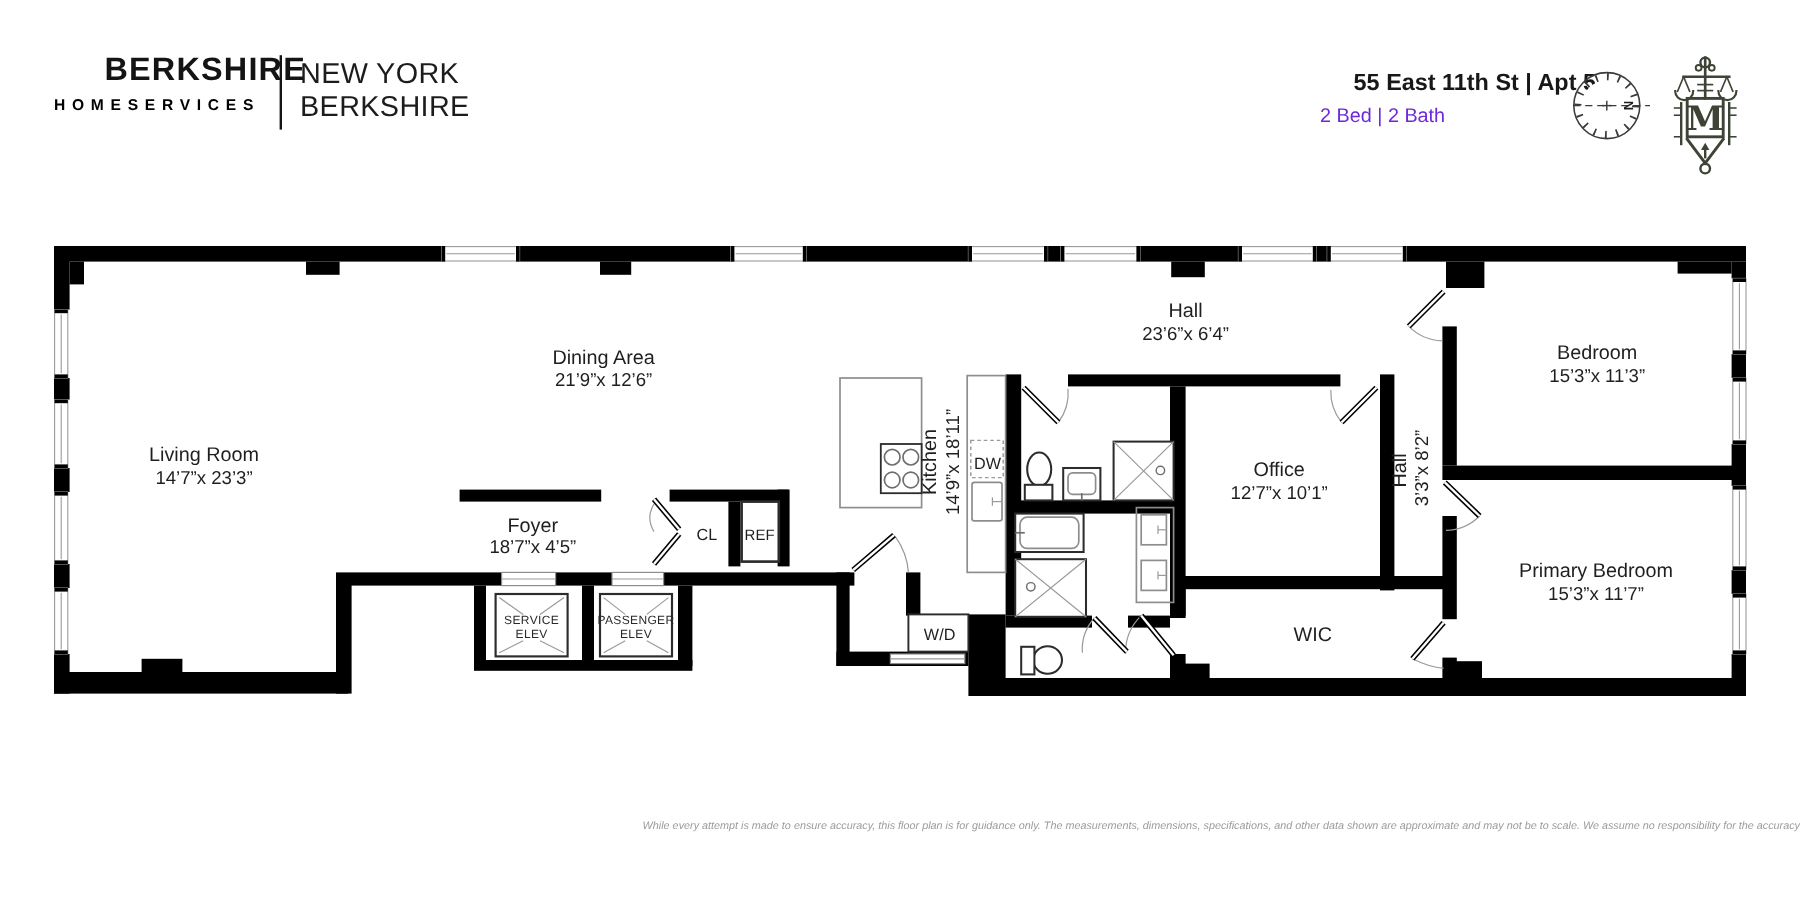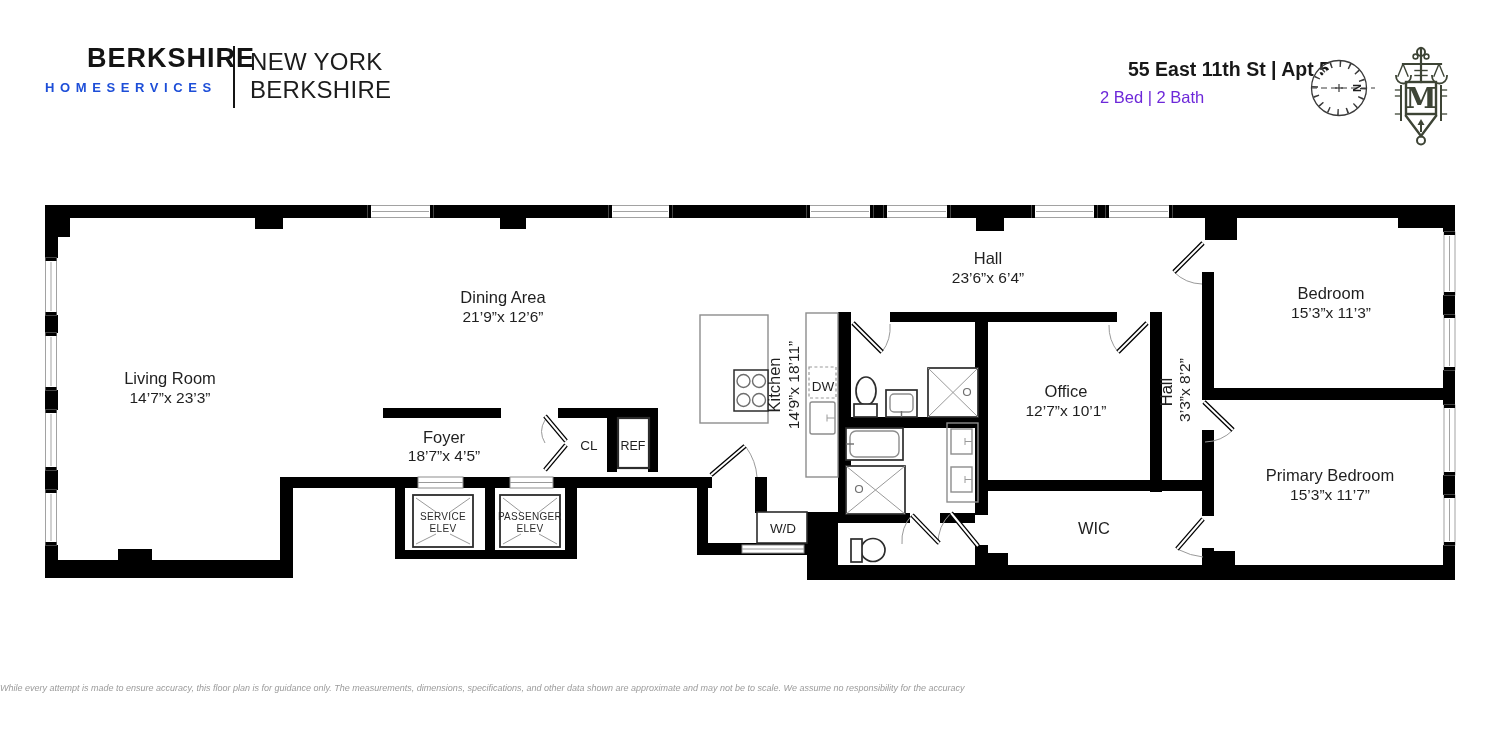--- a/index.html
+++ b/index.html
@@ -1,26 +1,26 @@
 <!DOCTYPE html>
 <html><head>
 <meta charset="utf-8">
 <style>
   html,body{margin:0;padding:0;}
   body{width:1500px;height:748px;position:relative;background:#ffffff;
        font-family:"Liberation Sans", sans-serif;color:#1f1f1f;overflow:hidden;}
   .abs{position:absolute;}
   
   .brand-main{font-size:27px;font-weight:700;letter-spacing:1px;line-height:1.08;color:#141414;margin-left:42px;}
-  .brand-sub{font-size:13px;font-weight:700;letter-spacing:5.6px;margin-top:7px;color:#1d4ed8;}
+  .brand-sub{font-size:13px;font-weight:700;letter-spacing:5.6px;margin-top:7px;color:#000000;}
   .divider{width:2px;height:62px;background:#141414;}
   .division{font-size:24px;font-weight:400;letter-spacing:.3px;line-height:1.17;color:#1c1c1c;}
   .addr{font-size:19.5px;font-weight:700;color:#181818;}
   .specs{font-size:16.5px;font-weight:400;color:#6d28d9;}
-  .footer{left:0;right:0;top:682px;text-align:left;font-size:9px;font-style:italic;
+  .footer{left:0;right:0;top:682px;text-align:right;font-size:9px;font-style:italic;
           color:#9b9b9b;line-height:1.4;}
   
   svg{position:absolute;left:0;top:0;}
   .wall{fill:#000;}
   .fx{fill:none;stroke:#8d8d8d;stroke-width:1.4;}
   .fxd{fill:#fff;stroke:#2c2c2c;stroke-width:1.7;}
   .xline{stroke:#9a9a9a;stroke-width:1;}
   .arc{fill:none;stroke:#9a9a9a;stroke-width:1;}
   .leaf-b{stroke:#000;stroke-width:4.6;}
   .leaf-w{stroke:#fff;stroke-width:2;}

